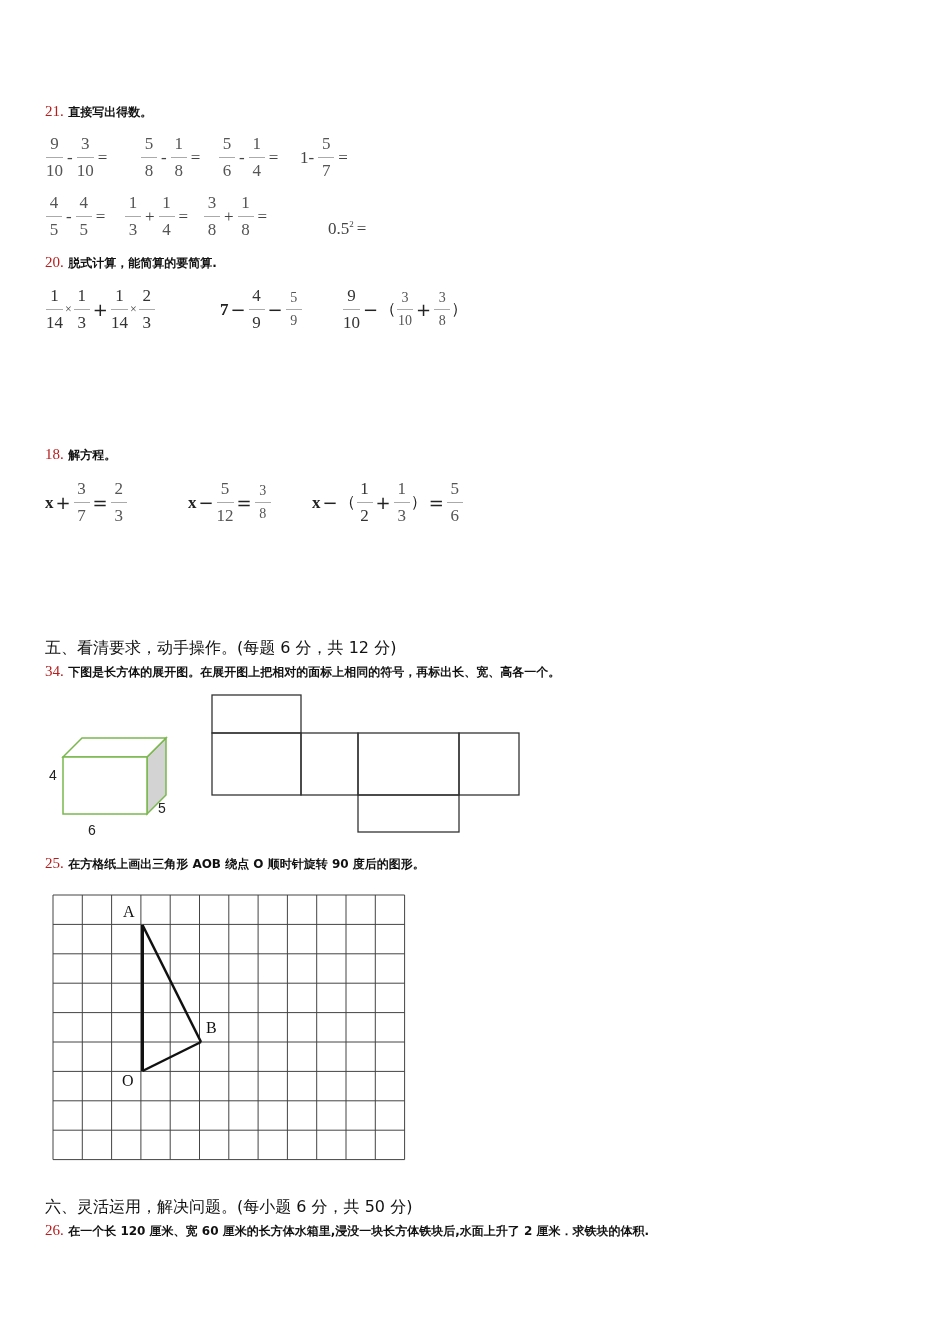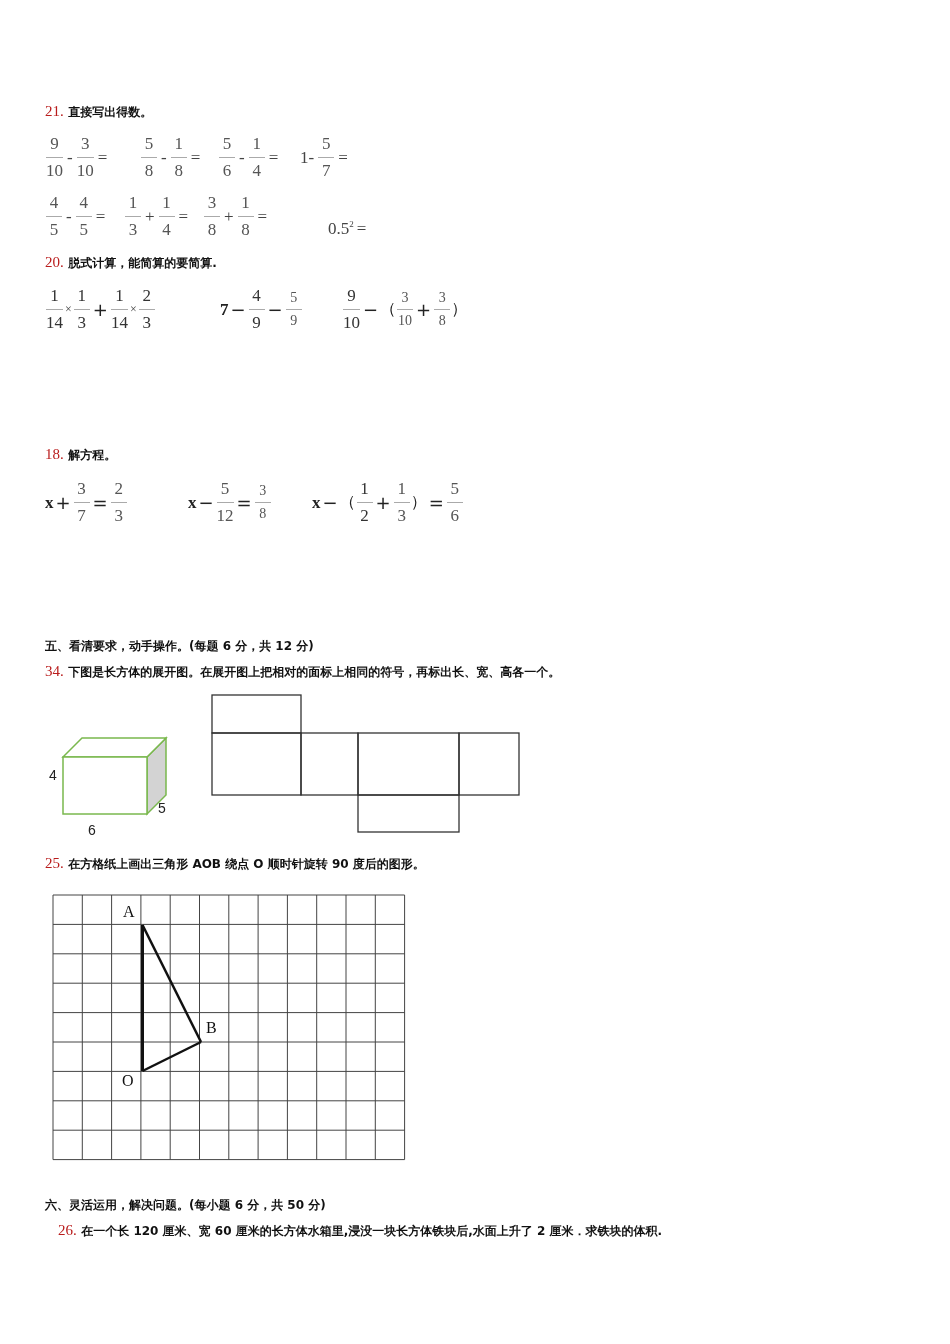--- a/index.html
+++ b/index.html
@@ -2,21 +2,21 @@
 <html><head>
 <meta charset="utf-8">
 <style>
   html, body { margin:0; padding:0; background:#fff; }
   body { width:950px; height:1344px; position:relative; overflow:hidden;
          font-family: "DejaVu Serif", "Liberation Serif", serif; color:#111; }
   .abs { position:absolute; }
   .qtitle { font-size:14px; white-space:nowrap; }
   .qtitle .num { font-family:"Liberation Serif", serif; color:#b91c1c; font-size:15px; }
   .qtitle .txt { font-weight:bold; font-family:"DejaVu Sans", sans-serif; font-size:12px;margin-top:44px; }
-  .sec { font-size:12px; font-family:"DejaVu Sans", sans-serif; font-weight:bold; white-space:nowrap; }
+  .sec { font-size:16px; font-family:"DejaVu Sans", sans-serif; font-weight:normal; white-space:nowrap; }
   .frac { display:inline-flex; flex-direction:column; align-items:center; vertical-align:middle;
           font-family:"Liberation Serif", serif; color:#555; font-size:17px; line-height:22px; margin:0 1px; }
   .frac .bar { width:100%; min-width:16px; height:1px; background:#aaa; margin:2px 0; }
   .frac.dark { color:#333; }
   .frac.small { font-size:14px; line-height:18px; }
   .op { font-family:"Liberation Serif", serif; font-size:17px; color:#444; vertical-align:middle; margin:0 3px; }
   .opb { font-family:"DejaVu Sans", sans-serif; font-size:18px; color:#222; vertical-align:middle; margin:0 2px; }
   .var { font-weight:bold; font-family:"Liberation Serif", serif; font-size:17px; color:#222; vertical-align:middle; }
   .expr { white-space:nowrap; position:absolute; }
   .paren { font-family:"DejaVu Sans", sans-serif; font-size:16px; color:#222; vertical-align:middle; }
@@ -266,16 +266,16 @@
   <span class="num">25.</span>
   <span class="txt">在方格纸上画出三角形 AOB 绕点 O 顺时针旋转 90 度后的图形。</span>
 </div>
 
 <div class="abs" style="left:123px;top:903px;font-family:'Liberation Serif',serif;font-size:16px;">A</div>
 <div class="abs" style="left:206px;top:1019px;font-family:'Liberation Serif',serif;font-size:16px;">B</div>
 <div class="abs" style="left:122px;top:1072px;font-family:'Liberation Serif',serif;font-size:16px;">O</div>
 
 <div class="abs sec" style="left:45px;top:1197px;">六、灵活运用，解决问题。(每小题 6 分，共 50 分)</div>
 
-<div class="abs qtitle" style="left:58px;top:1222px;">
+<div class="abs qtitle" style="left:45px;top:1222px;">
   <span class="num">26.</span>
   <span class="txt">在一个长 120 厘米、宽 60 厘米的长方体水箱里,浸没一块长方体铁块后,水面上升了 2 厘米．求铁块的体积.</span>
 </div>
 
 </body></html>

